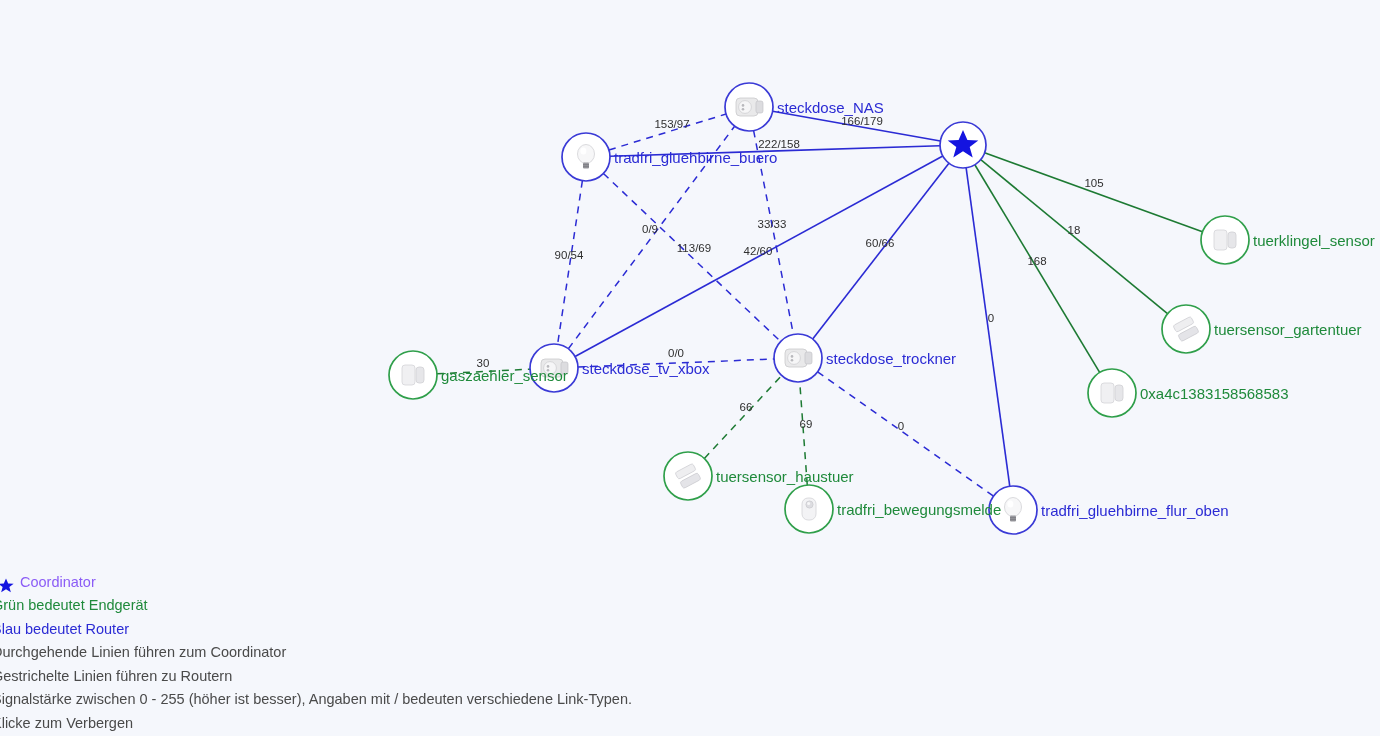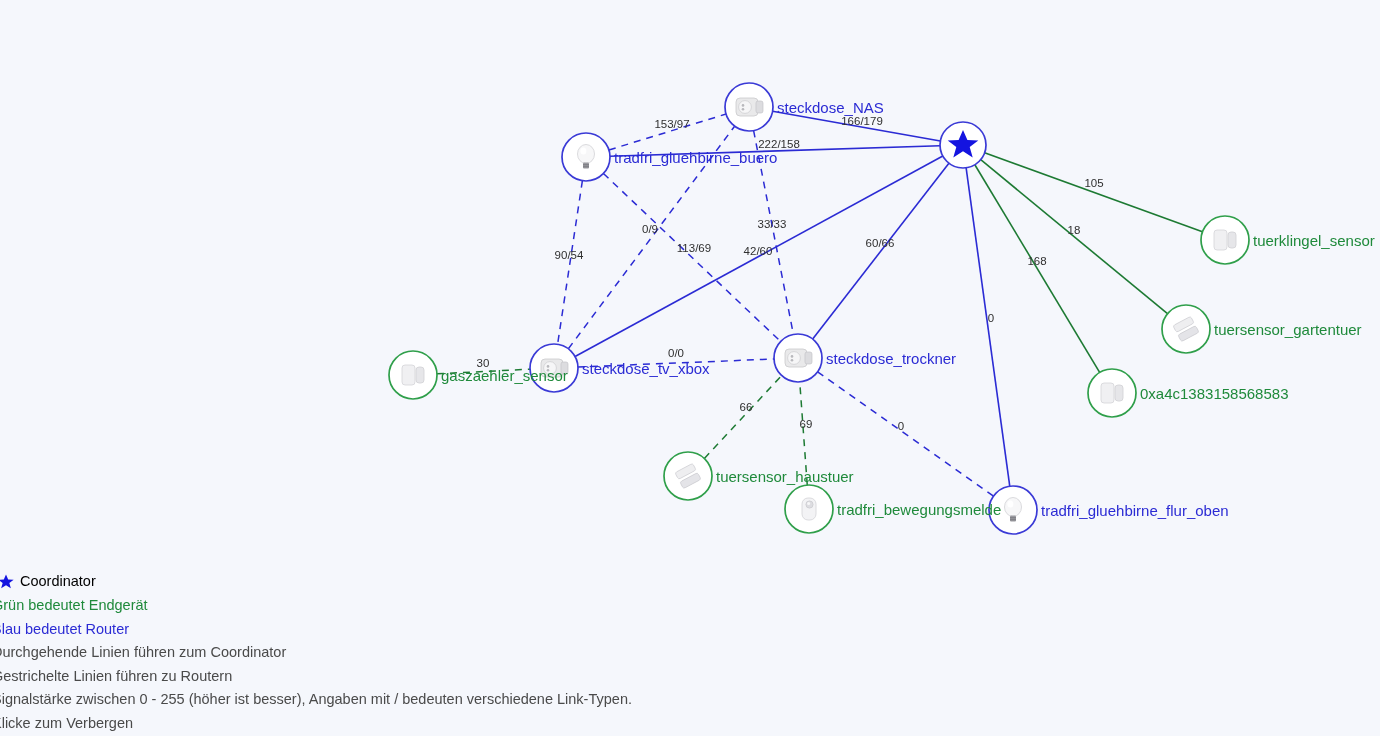--- a/index.html
+++ b/index.html
@@ -46,21 +46,21 @@
     left:0;
     top:570px;
     width:720px;
   }
   .legend-row{
     font-family:"Liberation Sans", sans-serif;
     font-size:14.5px;
     line-height:23.5px;
     white-space:nowrap;
   }
-  .legend-coord{color:#000000;display:flex;align-items:center;height:24px;}
+  .legend-coord{color:#8b5cf6;display:flex;align-items:flex-end;height:24px;}
   .legend-star{
     width:16px;height:16px;margin-left:-2px;margin-right:6px;flex:0 0 auto;
   }
   .legend-green{color:#1f8a3b;margin-left:-8px;}
   .legend-blue{color:#2b2bd4;margin-left:-8px;}
   .legend-gray{color:#4a4a4a;margin-left:-8px;}
 </style>
 </head>
 <body>
 

